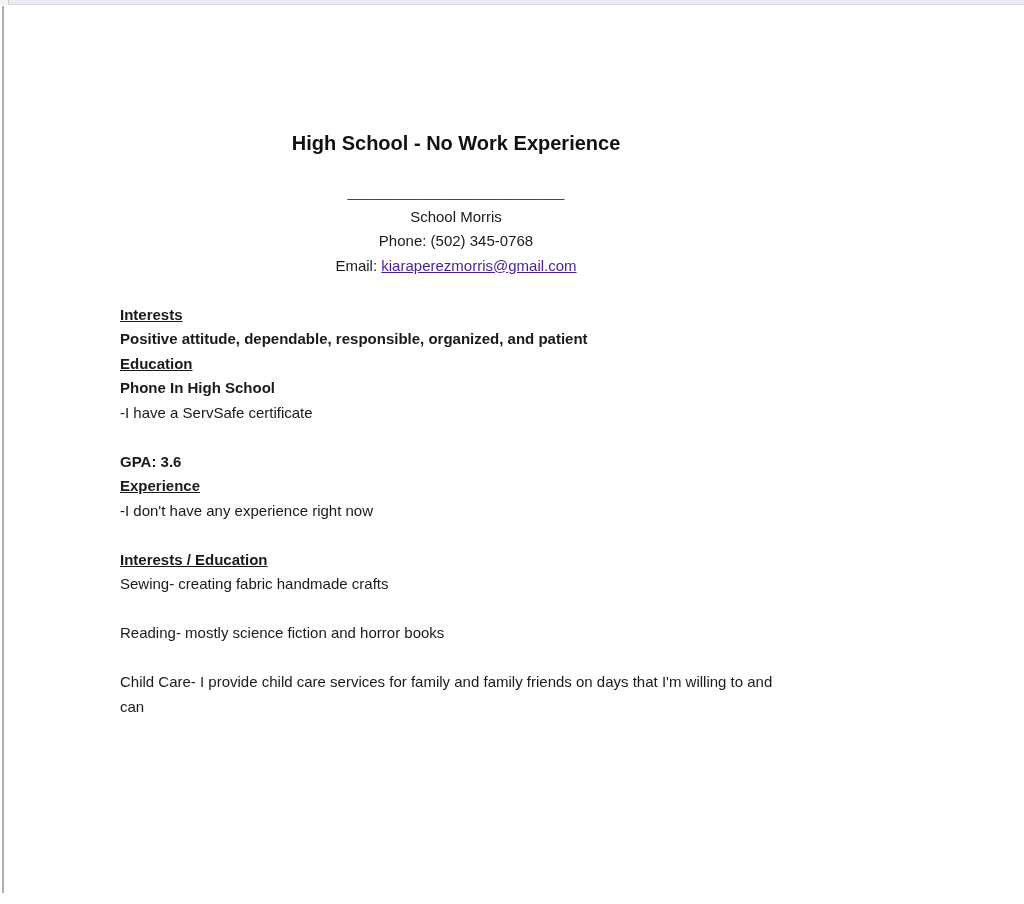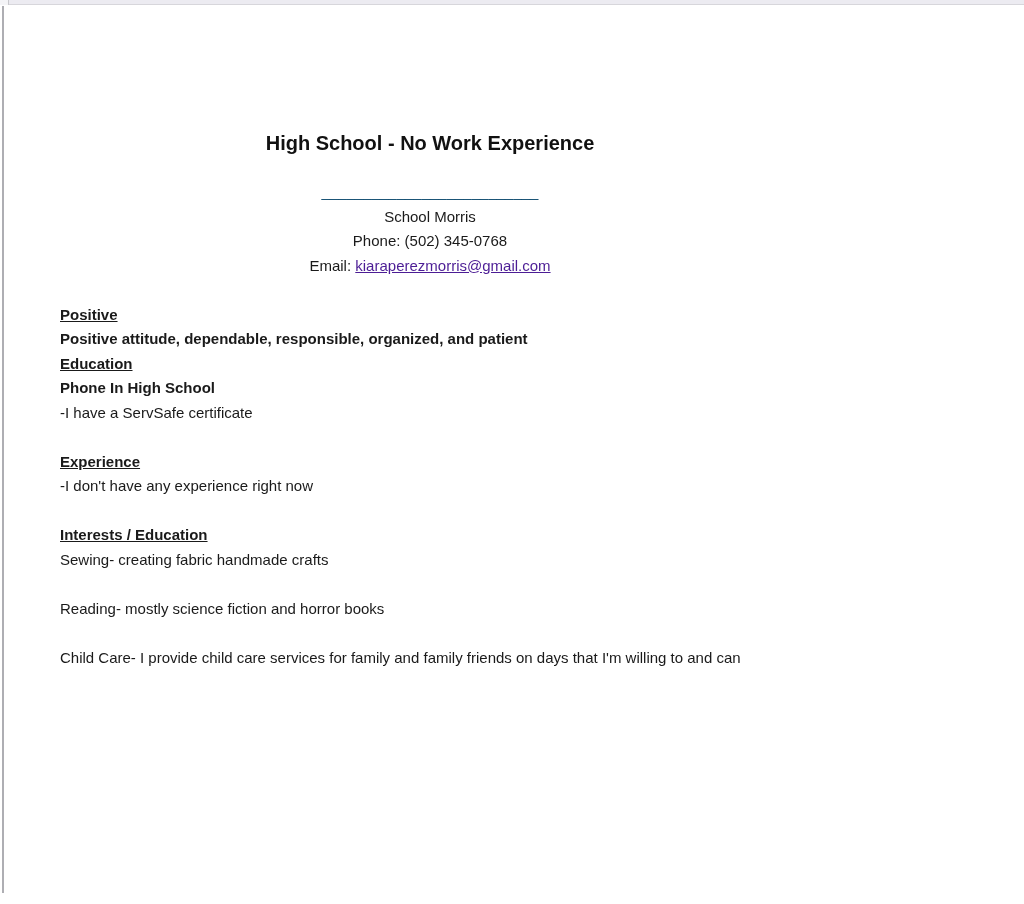--- a/index.html
+++ b/index.html
@@ -22,23 +22,23 @@
     background: #f4f4f7;
     border-right: 1px solid #c9c9ce;
   }
   .chrome-left {
     position: absolute; left: 2px; top: 6px;
     width: 2px; height: 887px;
     background: #aeaeb3;
   }
   
   .doc {
-    position: absolute; left: 8px; top: 0;
+    position: absolute; left: 0; top: 0;
     width: 916px; height: 904px;
-    padding: 131px 124px 0 52px;
+    padding: 131px 124px 0 120px;
     color: #1a1a1a;
     font-size: 15px;
     line-height: 24.5px;
   }
   .doc p { margin: 0; }
   .blank { height: 24.5px; }
   .center { text-align: center; }
   .title {
     font-size: 20px;
     font-weight: bold;
@@ -73,29 +73,30 @@
   <div class="blank"></div>
 
   <p class="center divider">__________________________</p>
 
   <p class="center">School Morris</p>
   <p class="center">Phone: (502) 345-0768</p>
   <p class="center"><span>Email: </span><a class="email-link" style="color: #4c1d95;">kiaraperezmorris@gmail.com</a></p>
 
   <div class="blank"></div>
 
-  <p class="heading">Positive</p>
+  <p class="heading">Interests</p>
   <p class="bold">Positive attitude, dependable, responsible, organized, and patient</p>
 
   <p class="heading">Education</p>
   <p class="bold">Phone In High School</p>
   <p>-I have a ServSafe certificate</p>
 
   <div class="blank"></div>
 
+  <p class="bold">GPA: 3.6</p>
   <p class="heading">Experience</p>
   <p>-I don't have any experience right now</p>
 
   <div class="blank"></div>
 
   <p class="heading">Interests / Education</p>
   <p>Sewing- creating fabric handmade crafts</p>
 
   <div class="blank"></div>
 

